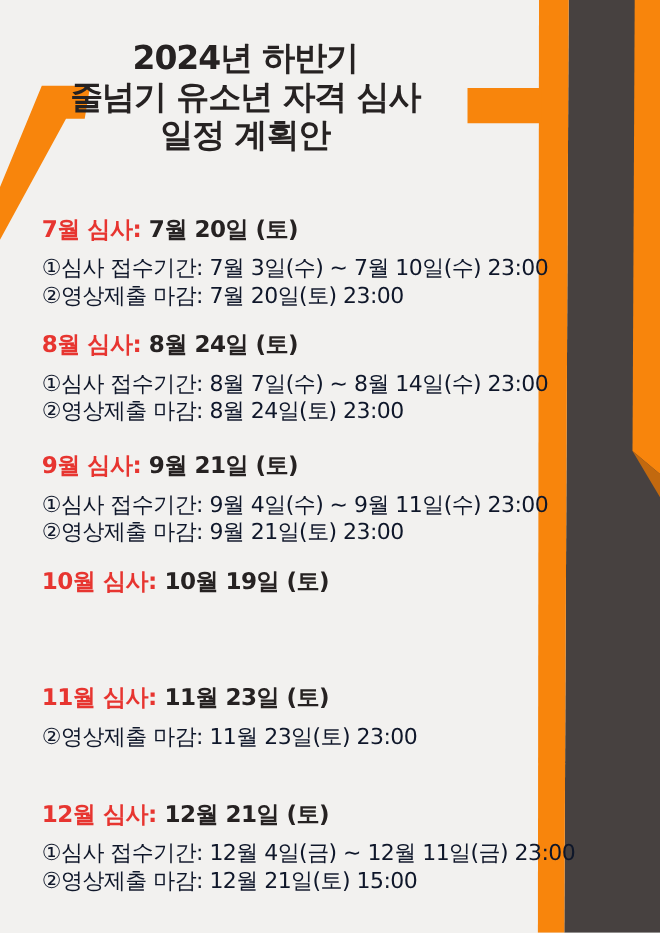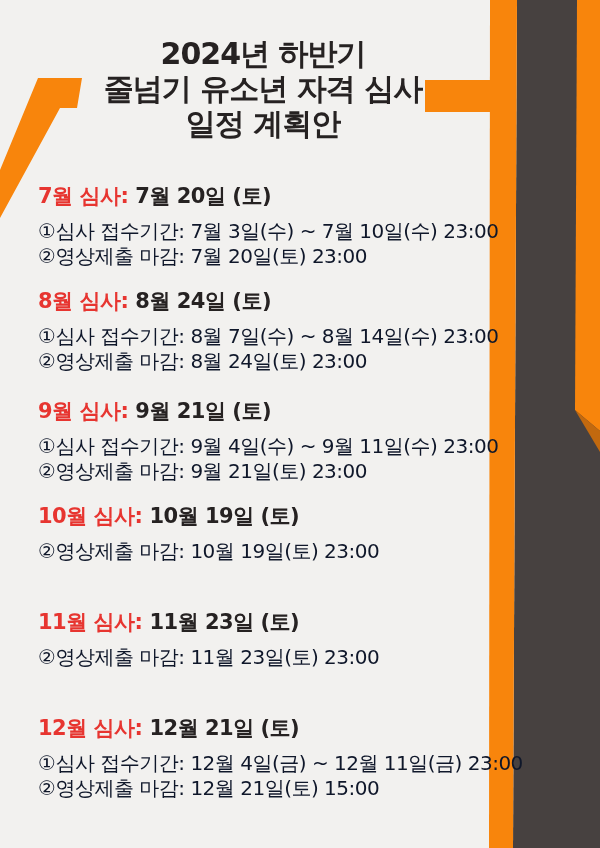--- a/index.html
+++ b/index.html
@@ -9,30 +9,29 @@
     font-family:"DejaVu Sans","Liberation Sans",sans-serif;
   }
   .deco{position:absolute;inset:0;width:600px;height:848px;display:block;}
 
   .title-block{
     position:absolute;top:36px;left:0;width:446px;
     text-align:center;
     font-weight:bold;color:#262222;
     font-size:30px;line-height:35px;letter-spacing:-1px;
     z-index:2;
-    margin-left:40px;
   }
 
   .month-section{
     position:absolute;left:38px;width:432px;z-index:2;
     letter-spacing:-0.5px;
   }
   .month-header{
     font-size:21px;font-weight:bold;line-height:24px;color:#262222;
-    margin-bottom:11px;white-space:nowrap;
+    margin-bottom:11px;white-space:nowrap;margin-top:12px;
   }
   .month-header .red{color:#e73530;margin-right:7px;}
   .body-line{
     font-size:20px;line-height:25px;color:#0f172a;font-weight:500;
     white-space:nowrap;
   }
 </style>
 </head>
 <body>
 
@@ -78,21 +77,20 @@
     <span class="red">9월 심사:</span><span>9월 21일 (토)</span>
   </div>
   <div class="body-line">①심사 접수기간: 9월 4일(수) ~ 9월 11일(수) 23:00</div>
   <div class="body-line">②영상제출 마감: 9월 21일(토) 23:00</div>
 </section>
 
 <section class="month-section" style="top:504px">
   <div class="month-header">
     <span class="red">10월 심사:</span><span>10월 19일 (토)</span>
   </div>
-  <div class="body-line">②영상제출 마감: 10월 19일(토) 23:00</div>
 </section>
 
 <section class="month-section" style="top:610px">
   <div class="month-header">
     <span class="red">11월 심사:</span><span>11월 23일 (토)</span>
   </div>
   <div class="body-line">②영상제출 마감: 11월 23일(토) 23:00</div>
 </section>
 
 <section class="month-section" style="top:716px">

